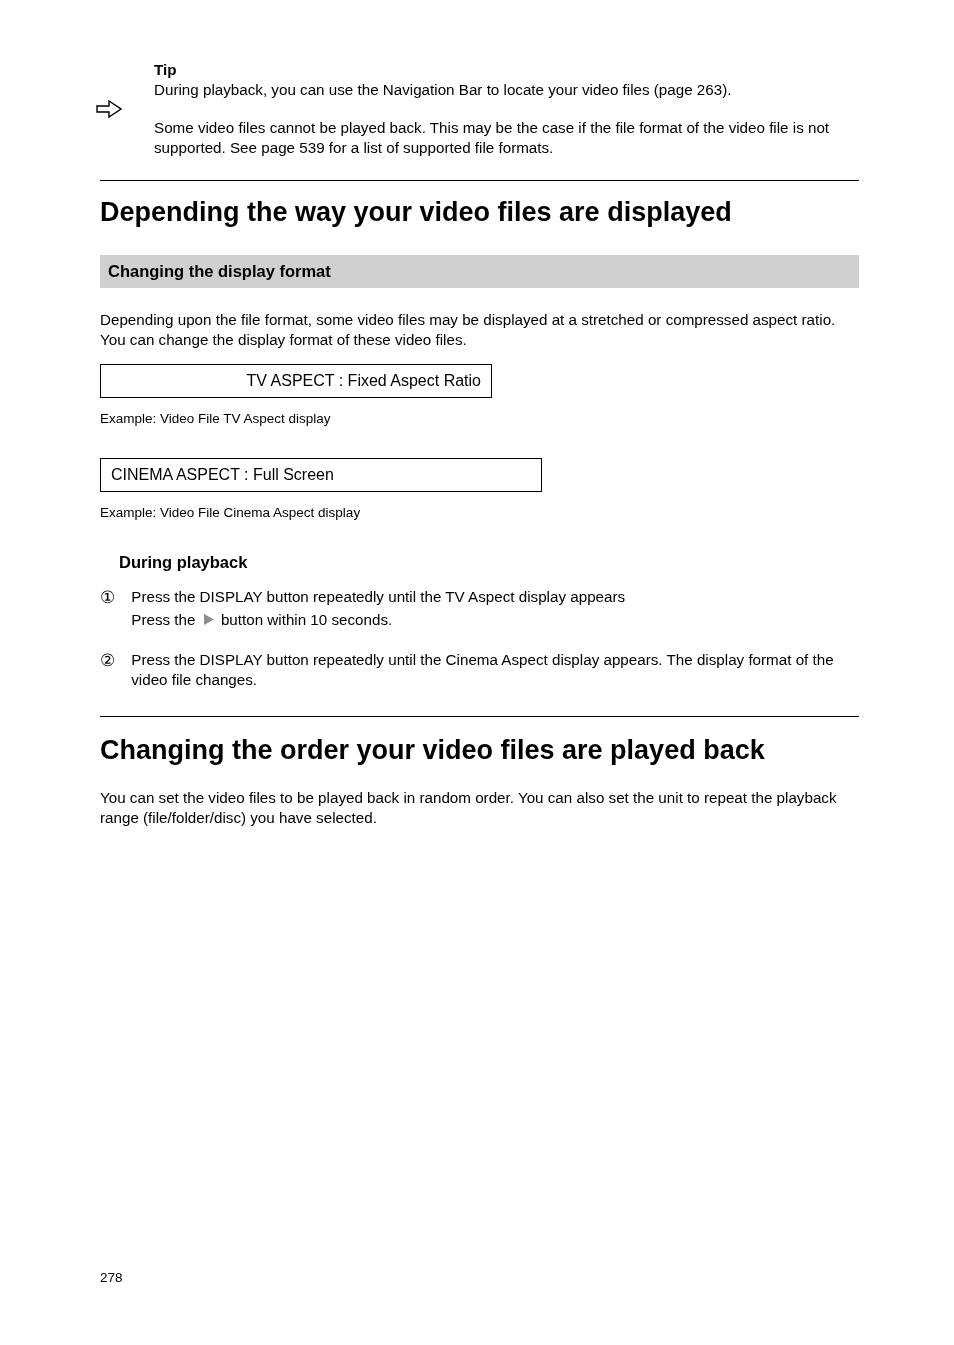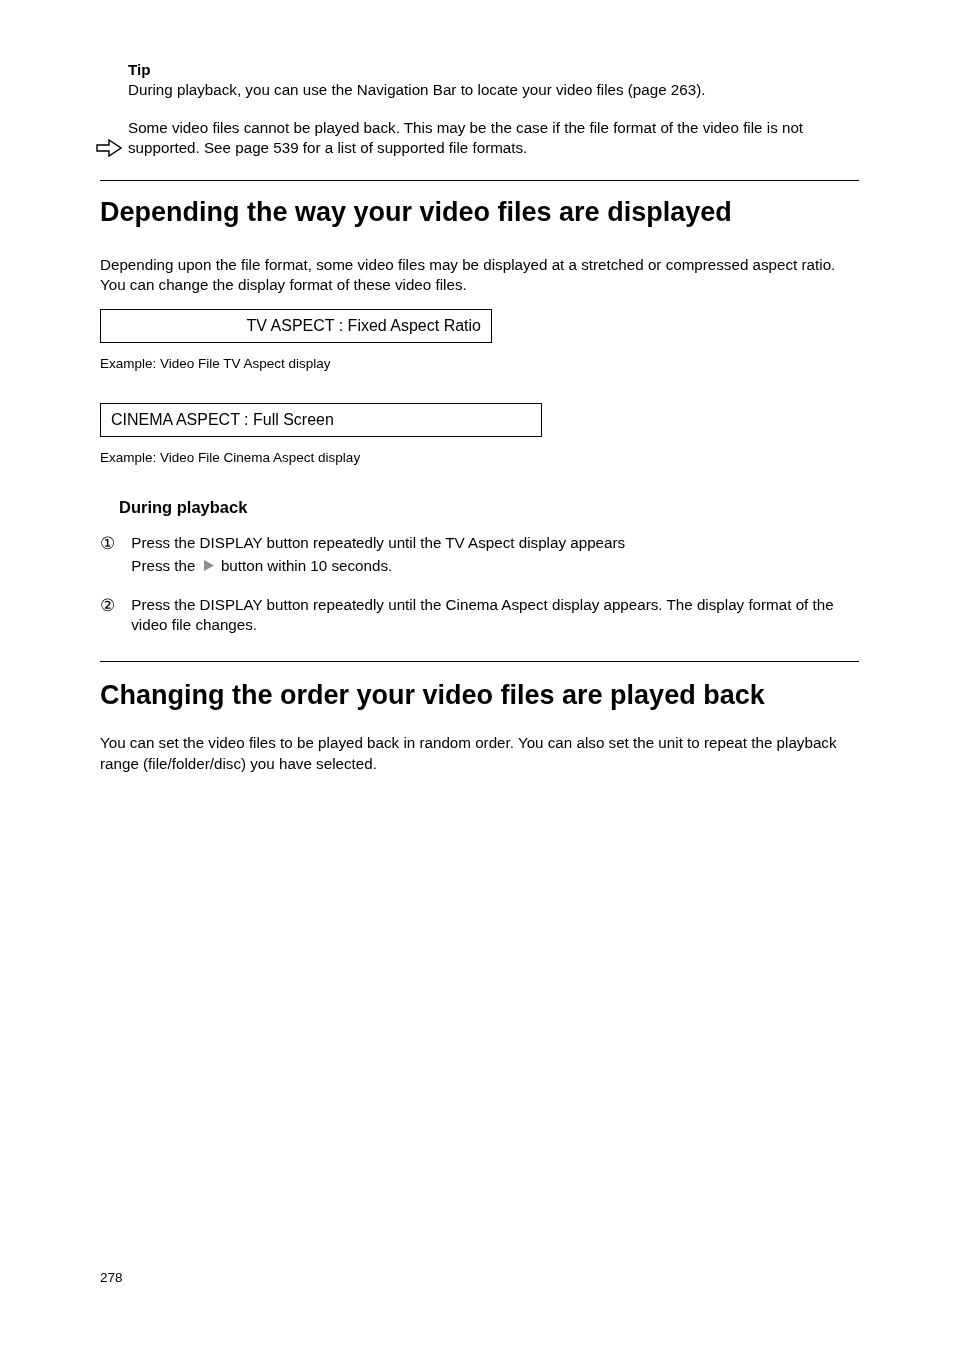--- a/index.html
+++ b/index.html
@@ -14,22 +14,22 @@
   }
   .page {
     position: relative;
     width: 954px;
     height: 1345px;
     box-sizing: border-box;
     padding: 60px 95px 40px 100px;
   }
   .tip-row {
     display: flex;
-    align-items: flex-end;
-    gap: 6px;
+    align-items: center;
+    gap: 32px;
     margin-left: -4px;
   }
   .tip-body {
     flex: 1;
   }
   .tip-word { font-weight: 700; }
   .tip-main {
     margin: 0 0 18px 0;
   }
   .what-if {
@@ -132,20 +132,21 @@
       </p>
 
       <div>Some video files cannot be played back. This may be the case if the file format of the video file is not supported. See page 539 for a list of supported file formats.</div>
     </div>
   </div>
 
   <hr class="sec-rule">
 
   <div class="h2">Depending the way your video files are displayed</div>
 
+  <div class="band">Changing the display format</div>
 
   <div class="para">Depending upon the file format, some video files may be displayed at a stretched or compressed aspect ratio. You can change the display format of these video files.</div>
 
   <div class="box box-wide">TV ASPECT :        Fixed Aspect Ratio</div>
   <div class="box-caption">Example: Video File TV Aspect display</div>
 
   <div class="box box-wider">CINEMA ASPECT :        Full Screen</div>
   <div class="box-caption">Example: Video File Cinema Aspect display</div>
 
   <div class="h3">During playback</div>

